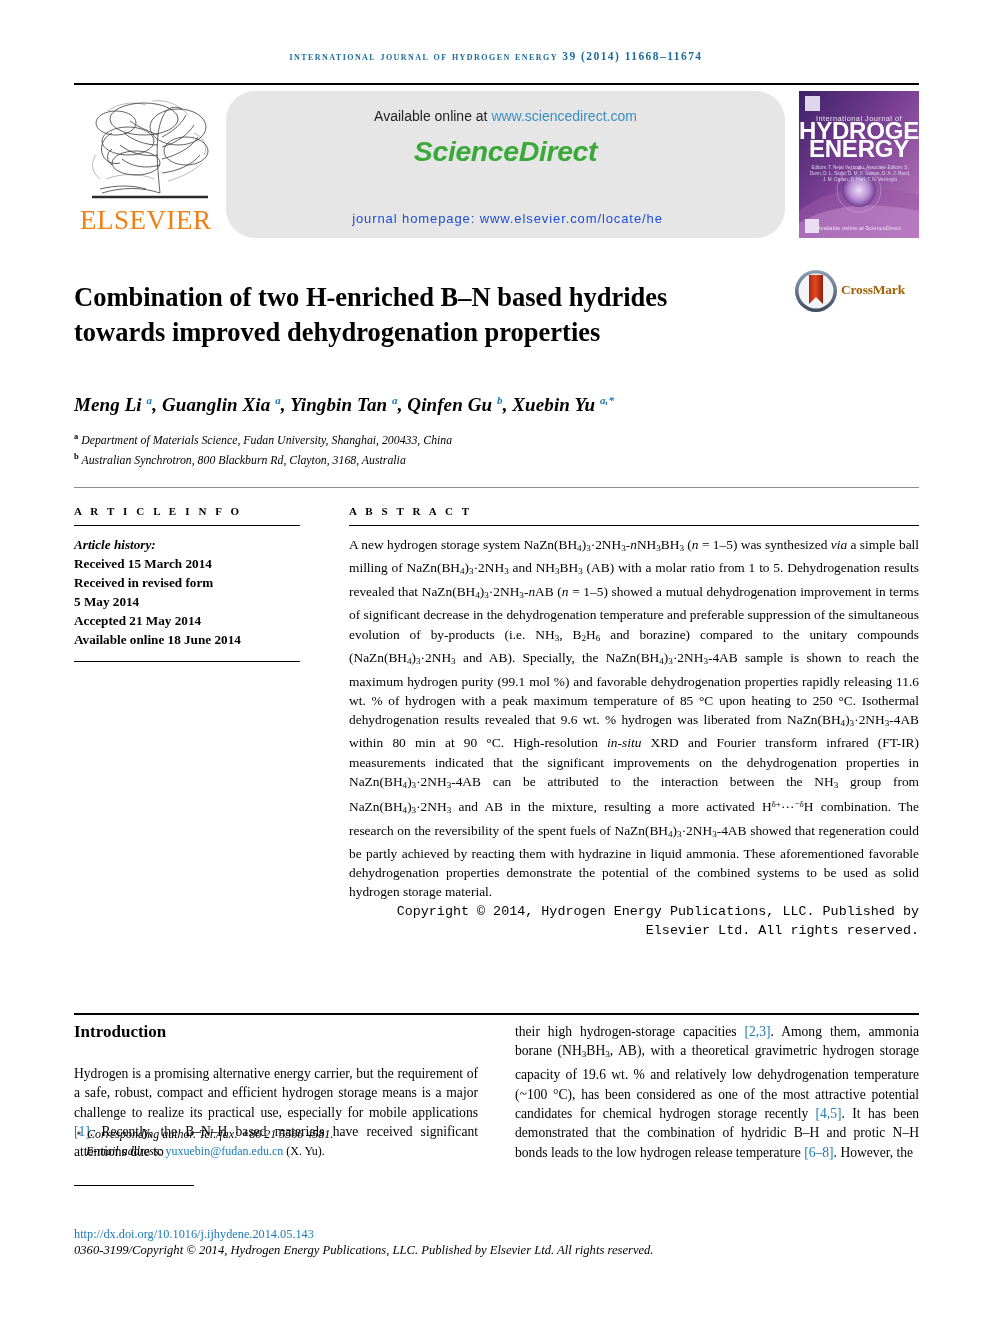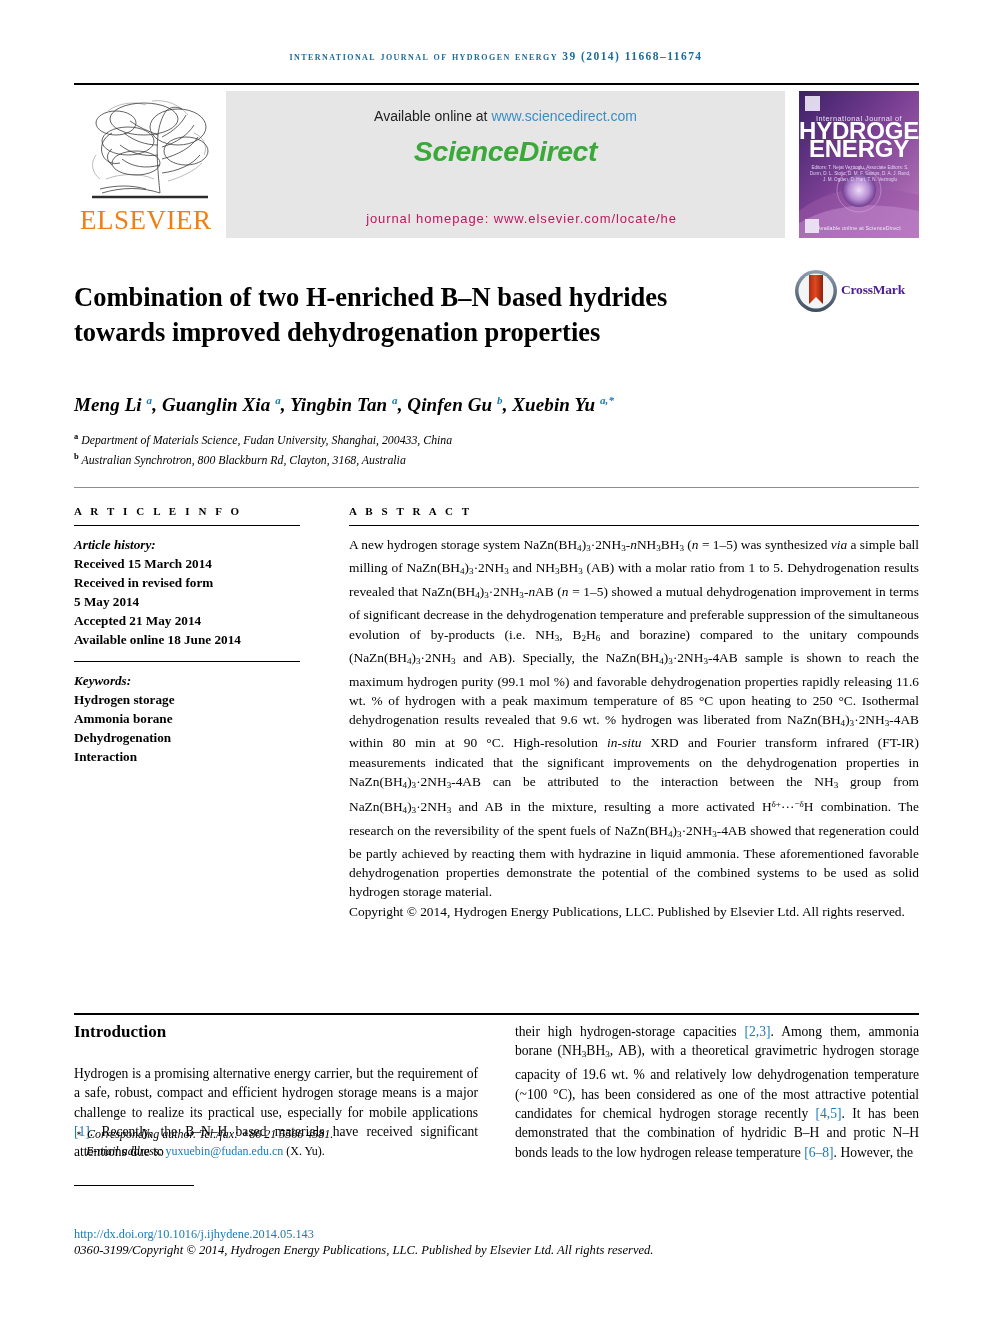--- a/index.html
+++ b/index.html
@@ -77,20 +77,21 @@
     letter-spacing: 0.5px;
     color: #F07F13;
     font-weight: 400;
   }
 
   
   .sd-band {
     flex: 1 1 auto;
     background: #e6e6e6;
     position: relative;
+    border-radius: 29px;
   }
   .avail-line {
     position: absolute;
     top: 17px;
     left: 0;
     width: 100%;
     text-align: center;
     font-family: "Liberation Sans", sans-serif;
     font-size: 14px;
     color: #222;
@@ -105,27 +106,27 @@
     font-family: "Liberation Sans", sans-serif;
     font-size: 28.5px;
     font-weight: bold;
     color: #3AA93A;
     letter-spacing: -0.4px;
     font-style: italic;
   }
   .homepage-line {
     position: absolute;
     bottom: 12px;
-    left: 16px;
+    left: 2px;
     width: 100%;
     text-align: center;
     font-family: "Liberation Sans", sans-serif;
     font-size: 13px;
     letter-spacing: 0.9px;
-    color: #be185d;
+    color: #1d4ed8;
   }
 
   
   .cover {
     width: 120px;
     flex: 0 0 120px;
     margin-left: 14px;
     position: relative;
     overflow: hidden;
     background: #2b1b57;
@@ -189,21 +190,21 @@
     height: 48px;
   }
   .crossmark-label {
     position: absolute;
     left: 48px;
     top: 14px;
     font-family: "Liberation Serif", serif;
     font-weight: bold;
     font-size: 13.5px;
     letter-spacing: -0.2px;
-    color: #4c1d95;
+    color: #a16207;
   }
 
   
   .authors {
     position: absolute;
     top: 394px;
     left: 74px;
     width: 700px;
     font-family: Liberation Serif, serif;
     font-style: italic;
@@ -279,21 +280,21 @@
     margin-bottom: 9px;
   }
   .abs-body {
     font-family: "Liberation Serif", serif;
     font-size: 13.4px;
     line-height: 19.2px;
     text-align: justify;
     text-justify: inter-word;
   }
   .abs-body p { margin: 0; }
-  .abs-copy { text-align: left; }
+  .abs-copy { text-align: right; font-family: Liberation Mono, monospace; }
 
   
   .rule-body {
     position: absolute;
     left: 74px;
     top: 1013px;
     width: 845px;
     border-top: 2.2px solid #000;
   }
   .col-left {
@@ -496,27 +497,20 @@
     <div class="info-rule"></div>
     <div class="info-block">
       <div class="lead">Article history:</div>
       <div>Received 15 March 2014</div>
       <div>Received in revised form</div>
       <div>5 May 2014</div>
       <div>Accepted 21 May 2014</div>
       <div>Available online 18 June 2014</div>
     </div>
     <div class="info-rule2"></div>
-    <div class="info-block">
-      <div class="lead">Keywords:</div>
-      <div>Hydrogen storage</div>
-      <div>Ammonia borane</div>
-      <div>Dehydrogenation</div>
-      <div>Interaction</div>
-    </div>
   </div>
 
   <div class="abs-col">
     <div class="sec-label">A B S T R A C T</div>
     <div class="abs-rule"></div>
     <div class="abs-body">
       <p>A new hydrogen storage system NaZn(BH<sub>4</sub>)<sub>3</sub>·2NH<sub>3</sub>-<i class="it">n</i>NH<sub>3</sub>BH<sub>3</sub> (<i class="it">n</i> = 1–5) was synthesized <i class="it">via</i> a simple ball milling of NaZn(BH<sub>4</sub>)<sub>3</sub>·2NH<sub>3</sub> and NH<sub>3</sub>BH<sub>3</sub> (AB) with a molar ratio from 1 to 5. Dehydrogenation results revealed that NaZn(BH<sub>4</sub>)<sub>3</sub>·2NH<sub>3</sub>-<i class="it">n</i>AB (<i class="it">n</i> = 1–5) showed a mutual dehydrogenation improvement in terms of significant decrease in the dehydrogenation temperature and preferable suppression of the simultaneous evolution of by-products (i.e. NH<sub>3</sub>, B<sub>2</sub>H<sub>6</sub> and borazine) compared to the unitary compounds (NaZn(BH<sub>4</sub>)<sub>3</sub>·2NH<sub>3</sub> and AB). Specially, the NaZn(BH<sub>4</sub>)<sub>3</sub>·2NH<sub>3</sub>-4AB sample is shown to reach the maximum hydrogen purity (99.1 mol %) and favorable dehydrogenation properties rapidly releasing 11.6 wt. % of hydrogen with a peak maximum temperature of 85 °C upon heating to 250 °C. Isothermal dehydrogenation results revealed that 9.6 wt. % hydrogen was liberated from NaZn(BH<sub>4</sub>)<sub>3</sub>·2NH<sub>3</sub>-4AB within 80 min at 90 °C. High-resolution <i class="it">in-situ</i> XRD and Fourier transform infrared (FT-IR) measurements indicated that the significant improvements on the dehydrogenation properties in NaZn(BH<sub>4</sub>)<sub>3</sub>·2NH<sub>3</sub>-4AB can be attributed to the interaction between the NH<sub>3</sub> group from NaZn(BH<sub>4</sub>)<sub>3</sub>·2NH<sub>3</sub> and AB in the mixture, resulting a more activated H<sup class="chem">δ+</sup>···<sup class="chem">−δ</sup>H combination. The research on the reversibility of the spent fuels of NaZn(BH<sub>4</sub>)<sub>3</sub>·2NH<sub>3</sub>-4AB showed that regeneration could be partly achieved by reacting them with hydrazine in liquid ammonia. These aforementioned favorable dehydrogenation properties demonstrate the potential of the combined systems to be used as solid hydrogen storage material.</p>
       <p class="abs-copy">Copyright © 2014, Hydrogen Energy Publications, LLC. Published by Elsevier Ltd. All rights reserved.</p>
     </div>
   </div>

